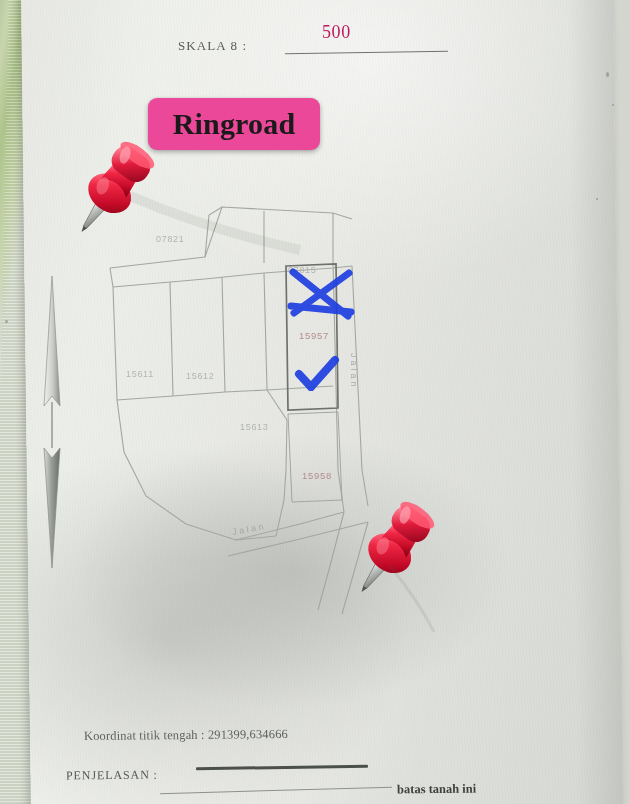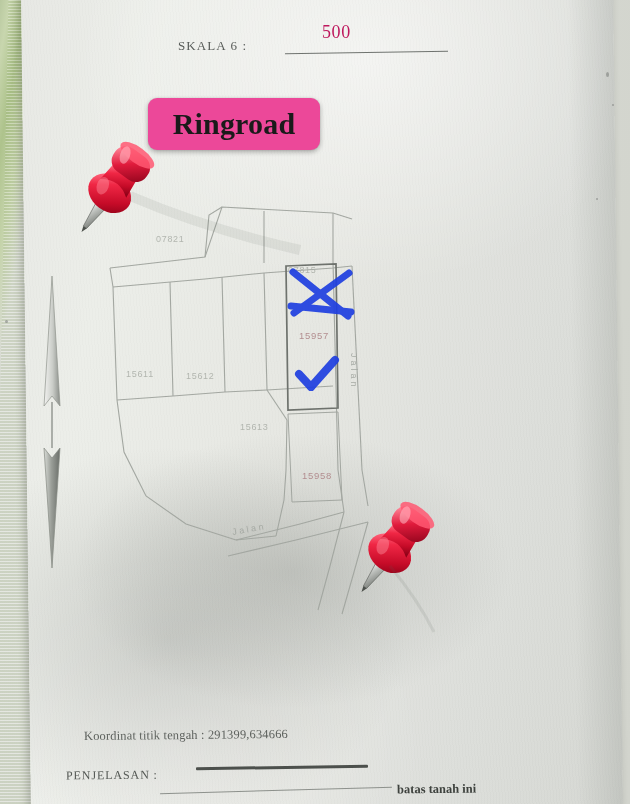--- a/index.html
+++ b/index.html
@@ -263,21 +263,21 @@
     <div class="paper-shadow-big"></div>
     <div class="right-edge-shade"></div>
   </div>
 
   <div class="speck" style="left:606px;top:72px;width:3px;height:5px;"></div>
   <div class="speck" style="left:612px;top:104px;width:2px;height:2px;"></div>
   <div class="speck" style="left:5px;top:320px;width:3px;height:3px;"></div>
   <div class="speck" style="left:596px;top:198px;width:2px;height:2px;"></div>
 
   <div class="scale-row">
-    <span class="scale-label">SKALA 6 :</span>
+    <span class="scale-label">SKALA 8 :</span>
     <span class="scale-value">500</span>
     <div class="scale-rule"></div>
   </div>
 
   <svg class="map-layer" viewBox="0 0 630 804" xmlns="http://www.w3.org/2000/svg">
     <g fill="none" stroke="#a3a7a1" stroke-width="1.1">
 
       <path d="M110 268 L205 257 L222 207 L333 213 L352 219"></path>
       <path d="M110 268 L113 287"></path>
 

